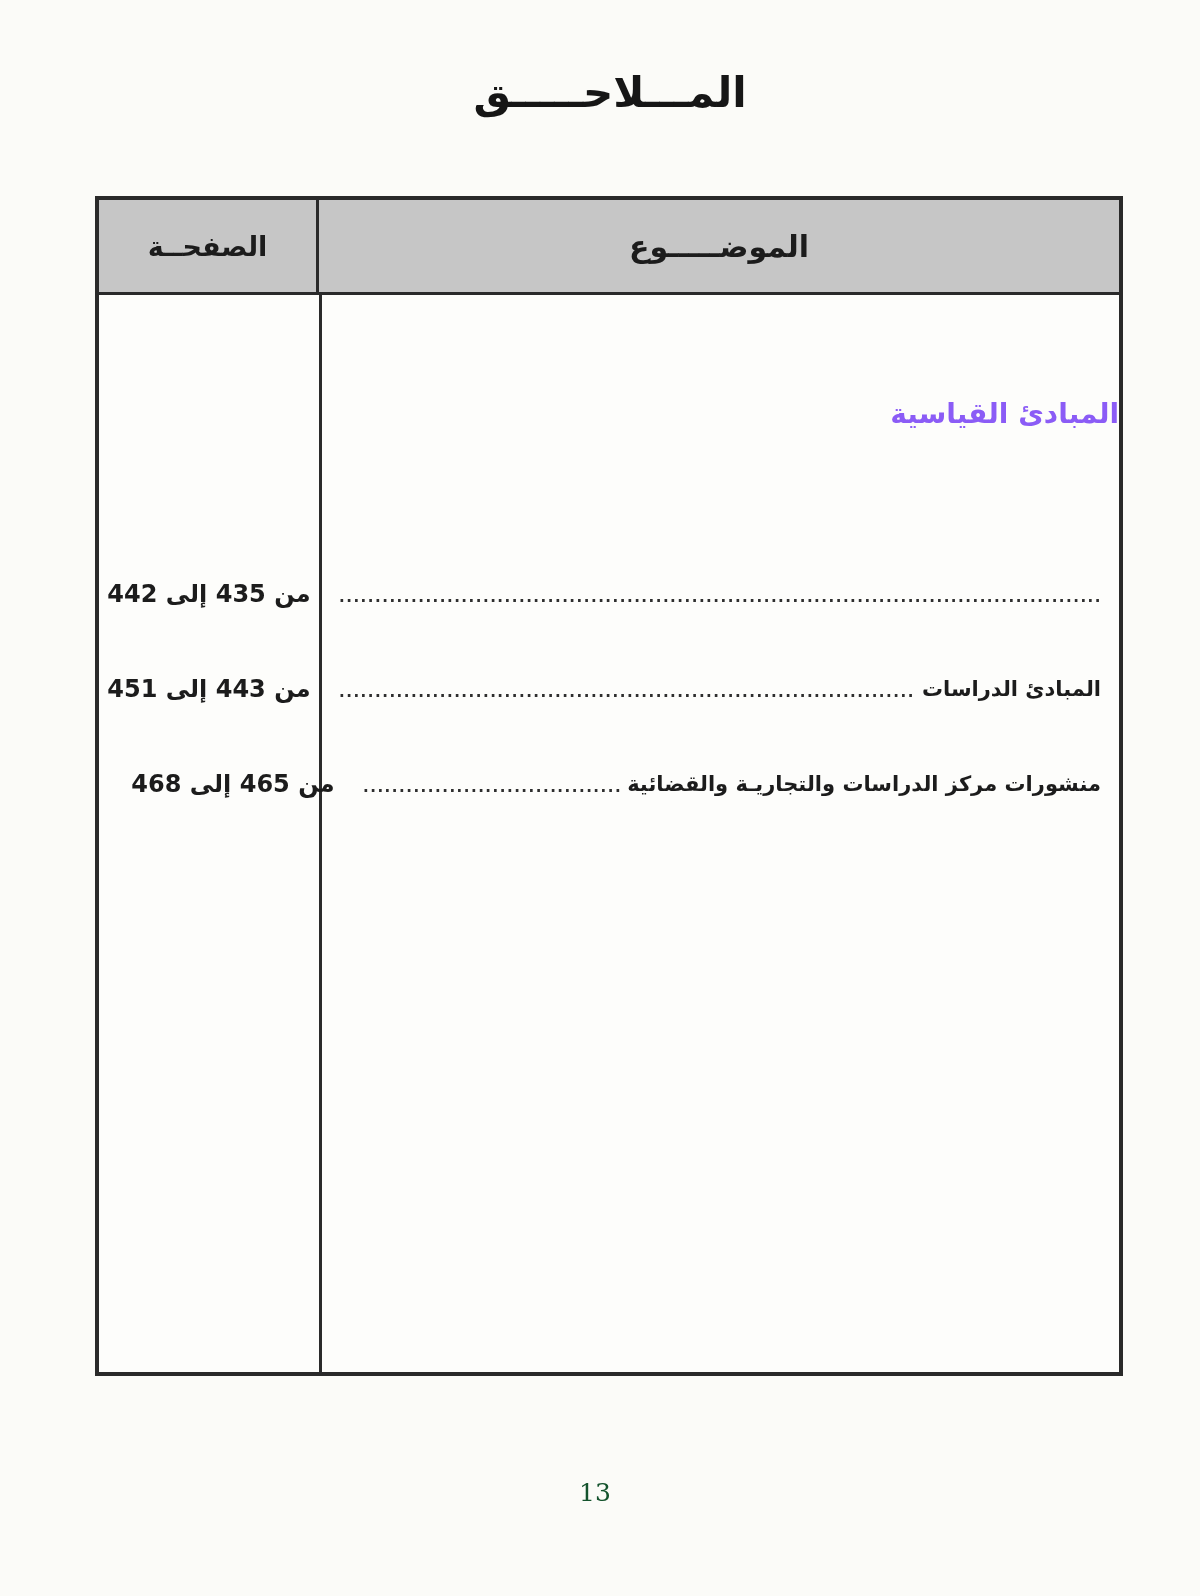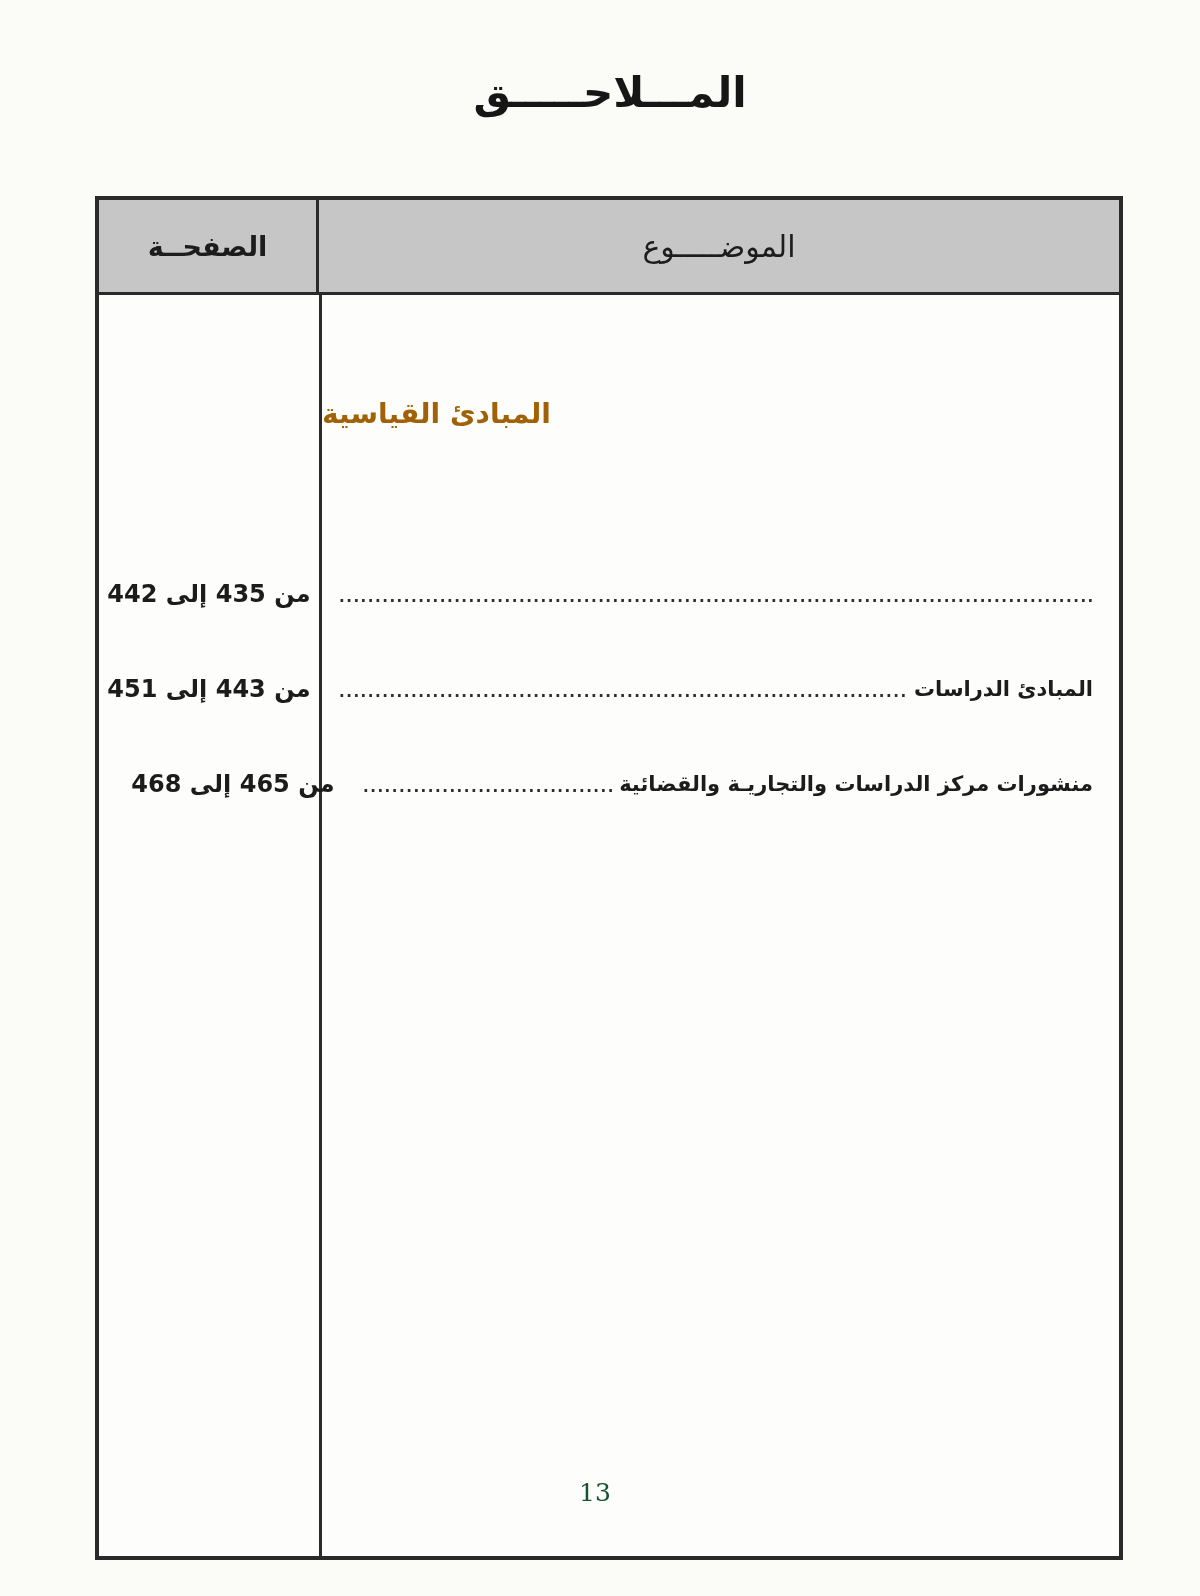--- a/index.html
+++ b/index.html
@@ -17,21 +17,21 @@
     text-align:center;
     font-size:42px;
     font-weight:bold;
     letter-spacing:0px;
     direction:rtl;
     color:#161616;
   }
   .toc-table {
     position:absolute;
     left:95px; top:196px;
-    width:1028px; height:1364px;
+    width:1028px; height:1180px;
     border:4px solid #2a2a2a;
     display:flex;
     flex-direction:column;
     background:#fdfdfb;
   }
   .toc-header {
     display:flex;
     height:95px;
     background:#c6c6c6;
     border-bottom:3px solid #2a2a2a;
@@ -42,46 +42,46 @@
     flex:0 0 220px;
     border-right:3px solid #2a2a2a;
     display:flex; align-items:center; justify-content:center;
     font-weight:bold;
     font-size:27px;
     direction:rtl;
   }
   .subject-header-cell {
     flex:1;
     display:flex; align-items:center; justify-content:center;
-    font-weight:normal;
+    font-weight:bold;
     font-size:30px;
     direction:rtl;
   }
   .toc-body {
     position:relative;
     flex:1;
   }
   .v-divider {
     position:absolute;
     left:220px; top:0; bottom:0;
     width:3px;
     background:#2a2a2a;
   }
   .section-heading {
     position:absolute;
     top:102px; left:223px; right:0;
-    text-align:left;
+    text-align:right;
     font-weight:bold;
     font-size:28px;
     direction:rtl;
-    color:#a16207;
+    color:#8b5cf6;
   }
   .toc-row {
     position:absolute;
-    left:0; right:16px;
+    left:0; right:8px;
     height:46px;
     display:flex;
     align-items:center;
   }
   .toc-row.row-0 { top:276px; }
   .toc-row.row-1 { top:371px; }
   .toc-row.row-2 { top:466px;padding-left:24px; }
   .page-range {
     width:220px;
     flex:0 0 220px;

